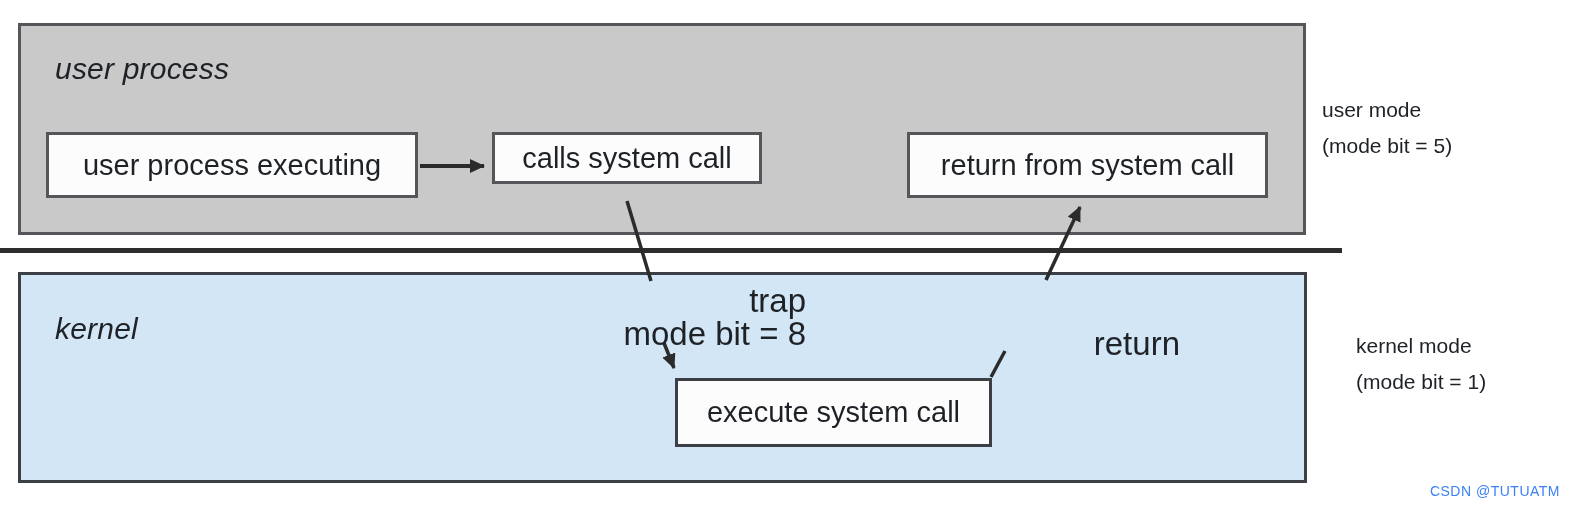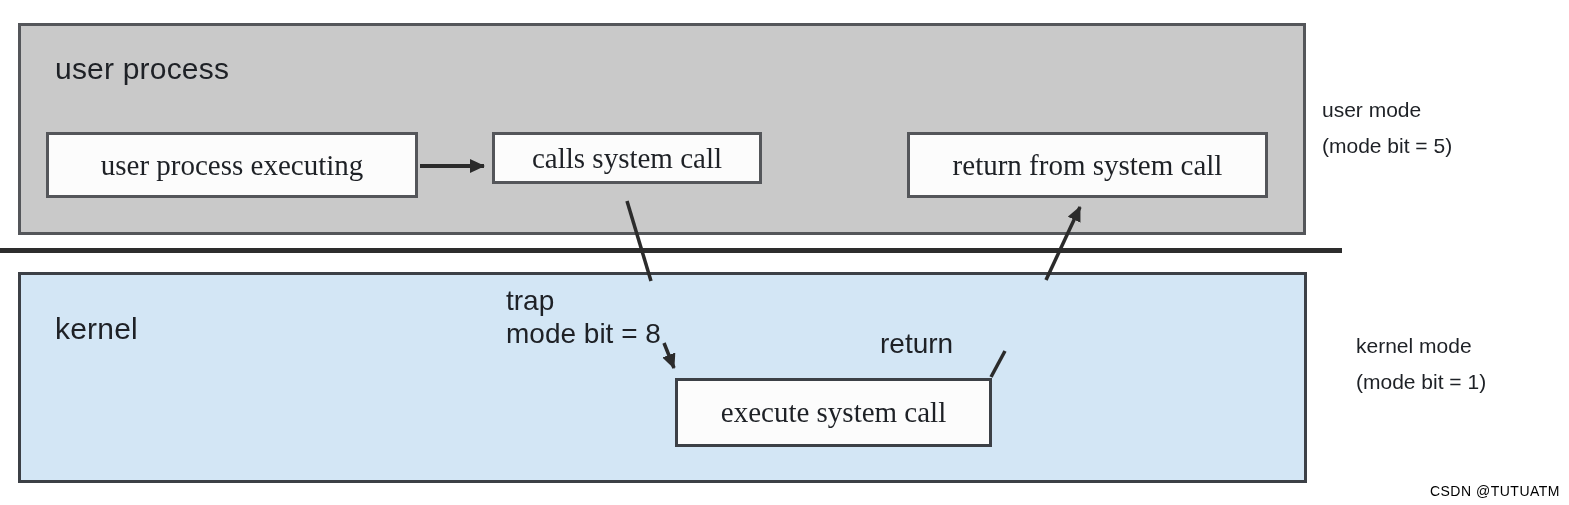--- a/index.html
+++ b/index.html
@@ -20,54 +20,54 @@
   .region.kernel{
     left:18px;top:272px;width:1289px;height:211px;
     background:var(--kernel-fill,#d3e6f5);
     border:3px solid #3c4046;
   }
   .divider{
     position:absolute;left:0;top:248px;width:1342px;height:5px;
     background:#2d2d2d;
   }
   .region-label{
-    position:absolute;font-size:30px;letter-spacing:0.2px;
+    position:absolute;font-size:30px;letter-spacing:0.2px;font-style:italic;
   }
   .region-label.user{left:55px;top:52px;}
   .region-label.kernel{left:55px;top:298px;margin-top:14px;}
   .node{
     position:absolute;box-sizing:border-box;
     background:var(--box-fill,#fcfcfc);
     border:3px solid var(--border,#54565a);
     display:flex;align-items:center;justify-content:center;
-    font-size:29px;white-space:nowrap;font-family:Liberation Serif, serif;
+    font-size:29px;white-space:nowrap;
   }
   .node.executing{left:46px;top:132px;width:372px;height:66px;}
   .node.calls{left:492px;top:132px;width:270px;height:52px;}
   .node.return-from{left:907px;top:132px;width:361px;height:66px;}
   .node.execute{left:675px;top:378px;width:317px;height:69px;border-color:#3c4046;}
   .annotation{
-    position:absolute;width:300px;text-align:left;
-    font-size:28px;line-height:33px;
+    position:absolute;width:300px;text-align:right;
+    font-size:33px;line-height:33px;
   }
   .annotation.trap{left:506px;top:284px;}
   .annotation.return{left:880px;top:284px;margin-top:43px;}
   .side-label{
     position:absolute;left:1322px;width:240px;
     font-size:21px;line-height:36px;
   }
   .side-label.user-mode{top:92px;}
   .side-label.kernel-mode{top:328px;margin-left:34px;}
   svg.overlay{
     position:absolute;left:0;top:0;width:1569px;height:505px;
     pointer-events:none;
   }
   .watermark{
     position:absolute;right:9px;bottom:6px;
-    font-size:14px;color:#000000;letter-spacing:0.5px;
+    font-size:14px;color:#3b82f6;letter-spacing:0.5px;
   }
 </style>
 </head>
 <body>
 
 <div class="canvas" style="--user-fill: #c9c9c9; --kernel-fill: #d3e6f5; --box-fill: #fcfcfc; --border: #54565a; --text: #1e2126;">
 
   <div class="region user"></div>
   <div class="region-label user">user process</div>
 

